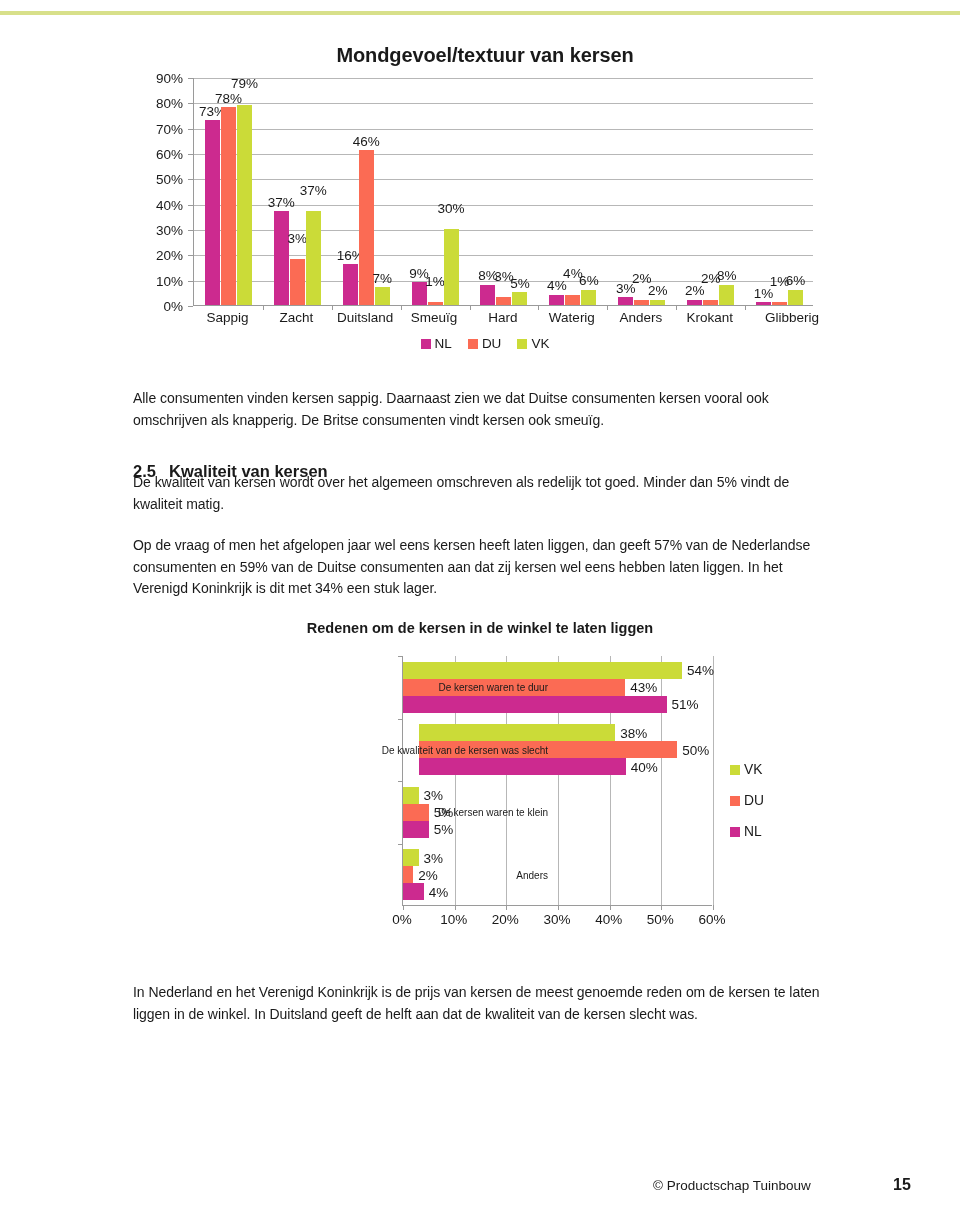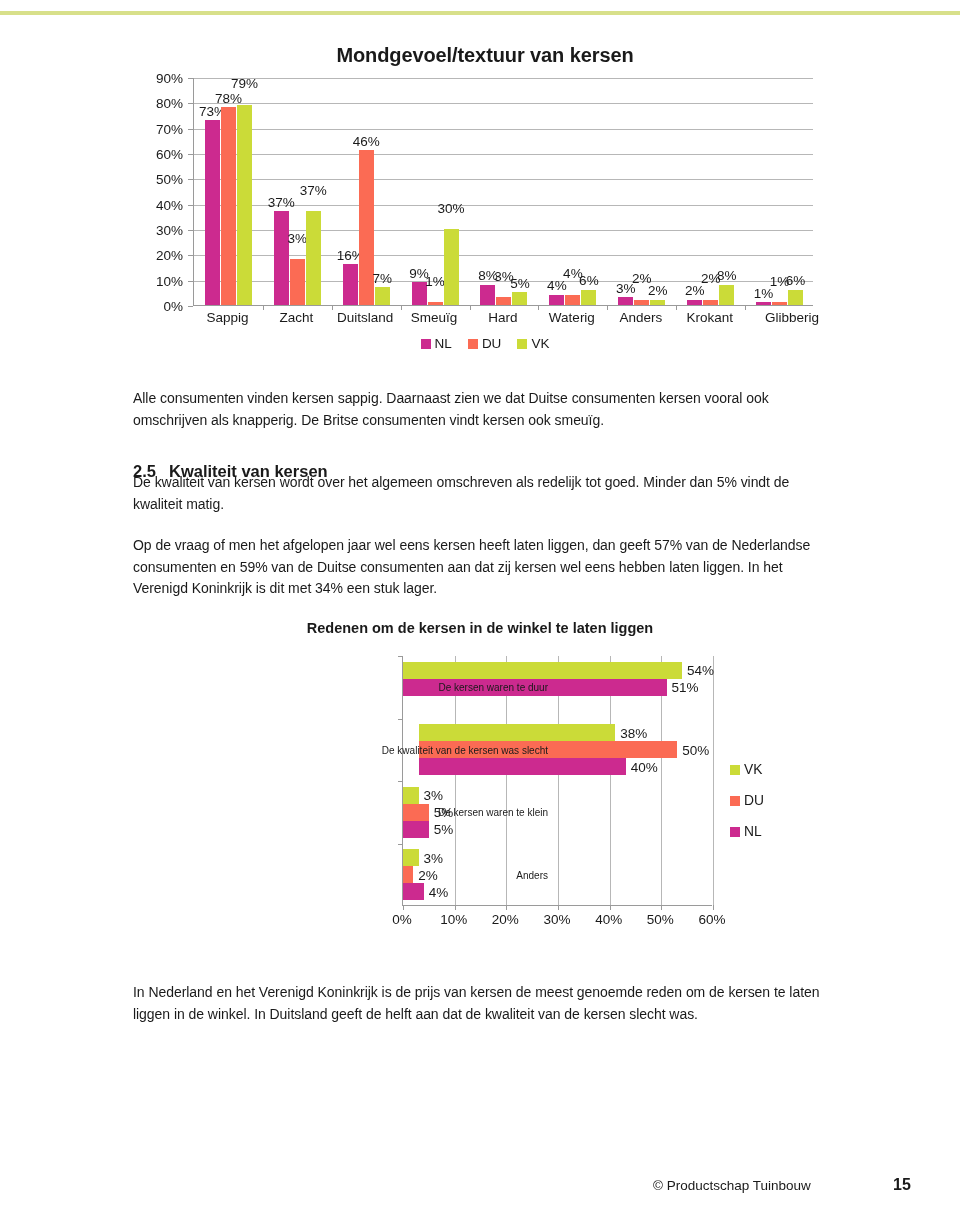--- a/index.html
+++ b/index.html
@@ -434,20 +434,24 @@
         <div class="c2-vgrid" style="left: 258.333px; background: rgb(183, 183, 183);"></div>
         <div class="c2-xtickmark" style="left: 258.333px;"></div>
         <div class="c2-vgrid" style="left: 310px; background: rgb(183, 183, 183);"></div>
         <div class="c2-xtickmark" style="left: 310px;"></div>
         <div class="c2-group" style="top: 5.75px;">
           <div class="c2-bar">
             <div class="fill" style="width: 279px; background: rgb(203, 219, 56);"></div>
             <span class="hlab" style="left: 279px;">54%</span>
           </div>
           <div class="c2-bar">
+            <div class="fill" style="width: 222.167px; background: rgb(251, 107, 84);"></div>
+            <span class="hlab" style="left: 222.167px;">43%</span>
+          </div>
+          <div class="c2-bar">
             <div class="fill" style="width: 263.5px; background: rgb(204, 42, 143);"></div>
             <span class="hlab" style="left: 263.5px;">51%</span>
           </div>
         </div>
         <div class="c2-ytick" style="top: 0px;"></div>
         <div class="c2-group" style="top: 68.25px; padding-left: 16px;">
           <div class="c2-bar">
             <div class="fill" style="width: 196.333px; background: rgb(203, 219, 56);"></div>
             <span class="hlab" style="left: 196.333px;">38%</span>
           </div>

